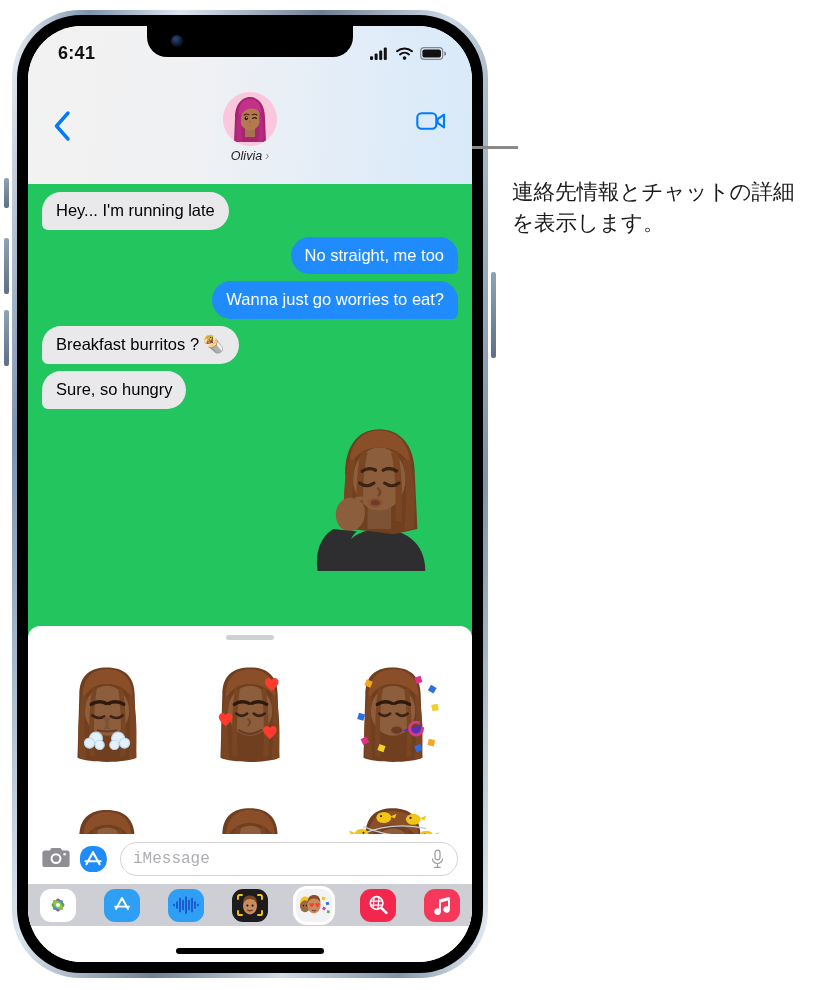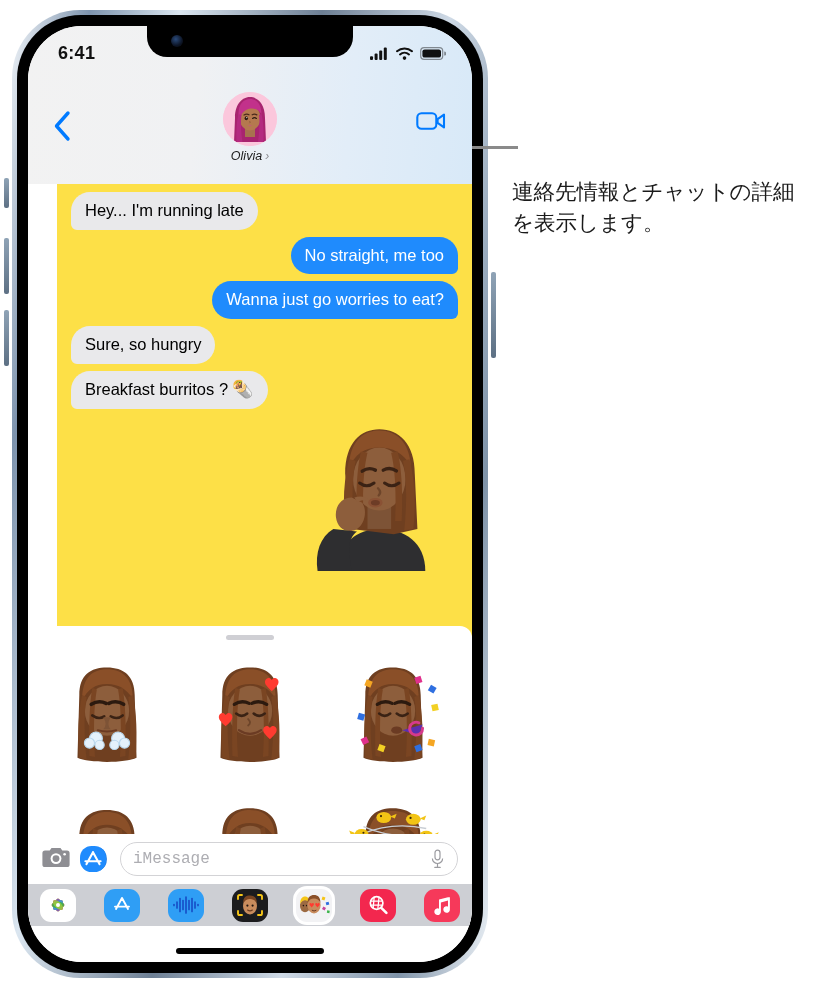--- a/index.html
+++ b/index.html
@@ -73,21 +73,21 @@
     background: radial-gradient(circle at 50% 45%, #ffd9e6 0%, #fcc9dd 70%, #f7bcd4 100%);
     overflow:hidden; position:relative;
   }
   #contact .namerow { display:flex; align-items:center; gap:3px; margin-top:3px;font-style:italic; }
   #contact .name { font-size:12.5px; color:#1b1b1b; }
   #contact .chev { font-size:12px; color:#8a8a8e; line-height:1; }
 
   
   #messages {
     position:absolute; top:158px; left:0; right:0; bottom:128px;
-    background:#fde047; padding: 8px 14px 0 14px; overflow:hidden;margin-left:29px;
+    background:#22c55e; padding: 8px 14px 0 14px; overflow:hidden;
   }
   .row { display:flex; margin-bottom:7px; }
   .row.in { justify-content:flex-start; }
   .row.out { justify-content:flex-end; }
   .bubble {
     max-width:84%; padding:8px 14px 9px; border-radius:19px;
     font-size:16.5px; line-height:1.25; position:relative; word-wrap:break-word;
   }
   .bubble.in { background:#e9e9eb; color:#000; border-bottom-left-radius:6px; }
   .bubble.out { background:#1f8bfd; color:#fff; border-bottom-right-radius:6px; }
@@ -249,28 +249,28 @@
         </div>
 
         <div class="row out">
           <div class="bubble out">
             <span>Wanna just go worries to eat?</span>
           </div>
         </div>
 
         <div class="row in">
           <div class="bubble in">
-            <span>Sure, so hungry</span>
+            <span>Breakfast burritos ?</span>
+            <span class="emoji">🌯</span>
           </div>
         </div>
 
         <div class="row in">
           <div class="bubble in">
-            <span>Breakfast burritos ?</span>
-            <span class="emoji">🌯</span>
+            <span>Sure, so hungry</span>
           </div>
         </div>
 
         <div class="row sticker">
           <svg class="sticker-big" viewBox="0 0 120 118">
 
             <path d="M30 118 C30 96 44 86 62 86 C80 86 96 96 96 118 Z" fill="#2e2e30"></path>
 
             <path d="M35 44 C35 20 47 10 61 10 C76 10 88 21 88 44 L90 86 L72 90 L40 86 Z" fill="#6f3f20"></path>
 

